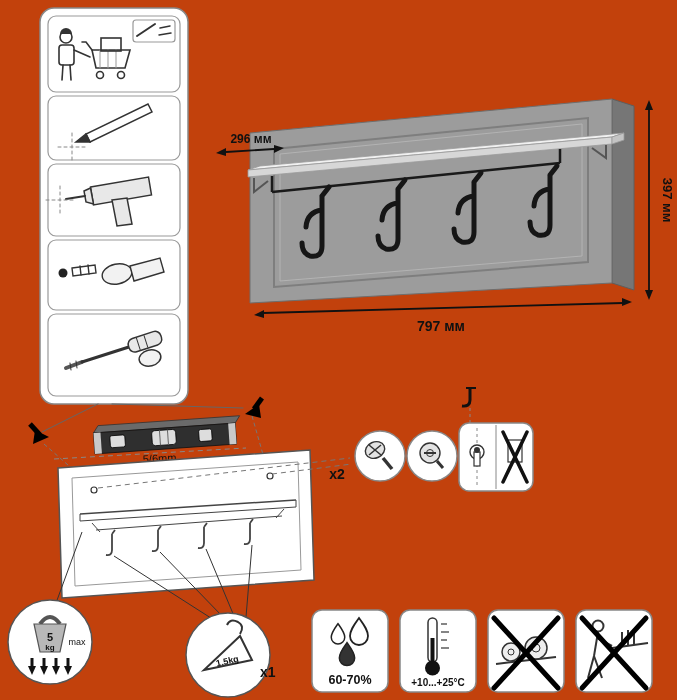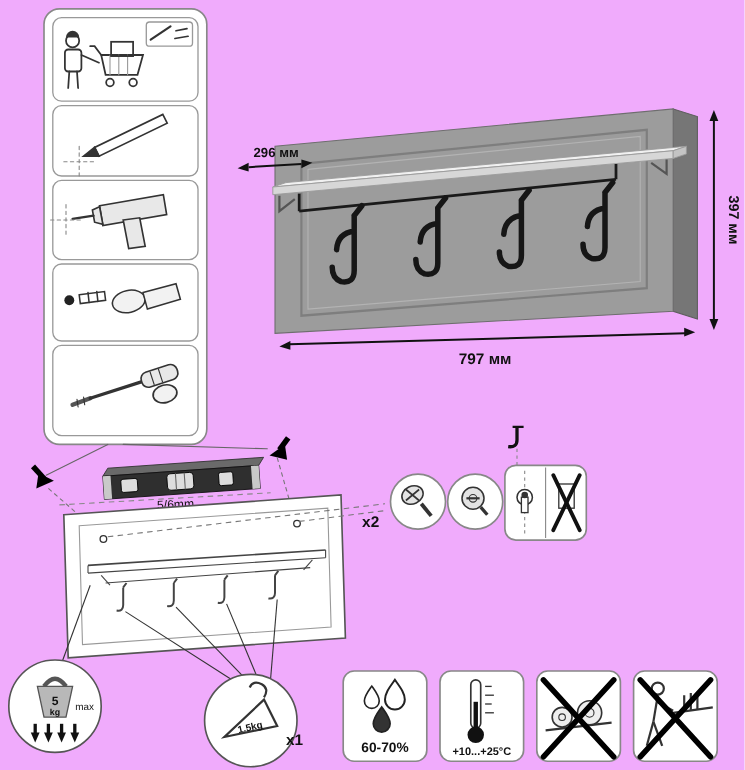--- a/index.html
+++ b/index.html
@@ -1,16 +1,16 @@
 <!DOCTYPE html>
 <html><head>
 <meta charset="utf-8">
 <style>
   html,body{margin:0;padding:0;background:#fff;}
-  .canvas{position:relative;width:677px;height:700px;background:#f0abfc;overflow:hidden;
+  .canvas{position:relative;width:677px;height:700px;background:#c2410c;overflow:hidden;
           font-family:"Liberation Sans",sans-serif;}
   svg{position:absolute;left:0;top:0;}
   svg text{font-family:"Liberation Sans",sans-serif;fill:#111;}
   .dim{font-weight:bold;}
 </style>
 </head>
 <body>
 
 <div class="canvas">
 <svg width="677" height="700" viewBox="0 0 677 700">

